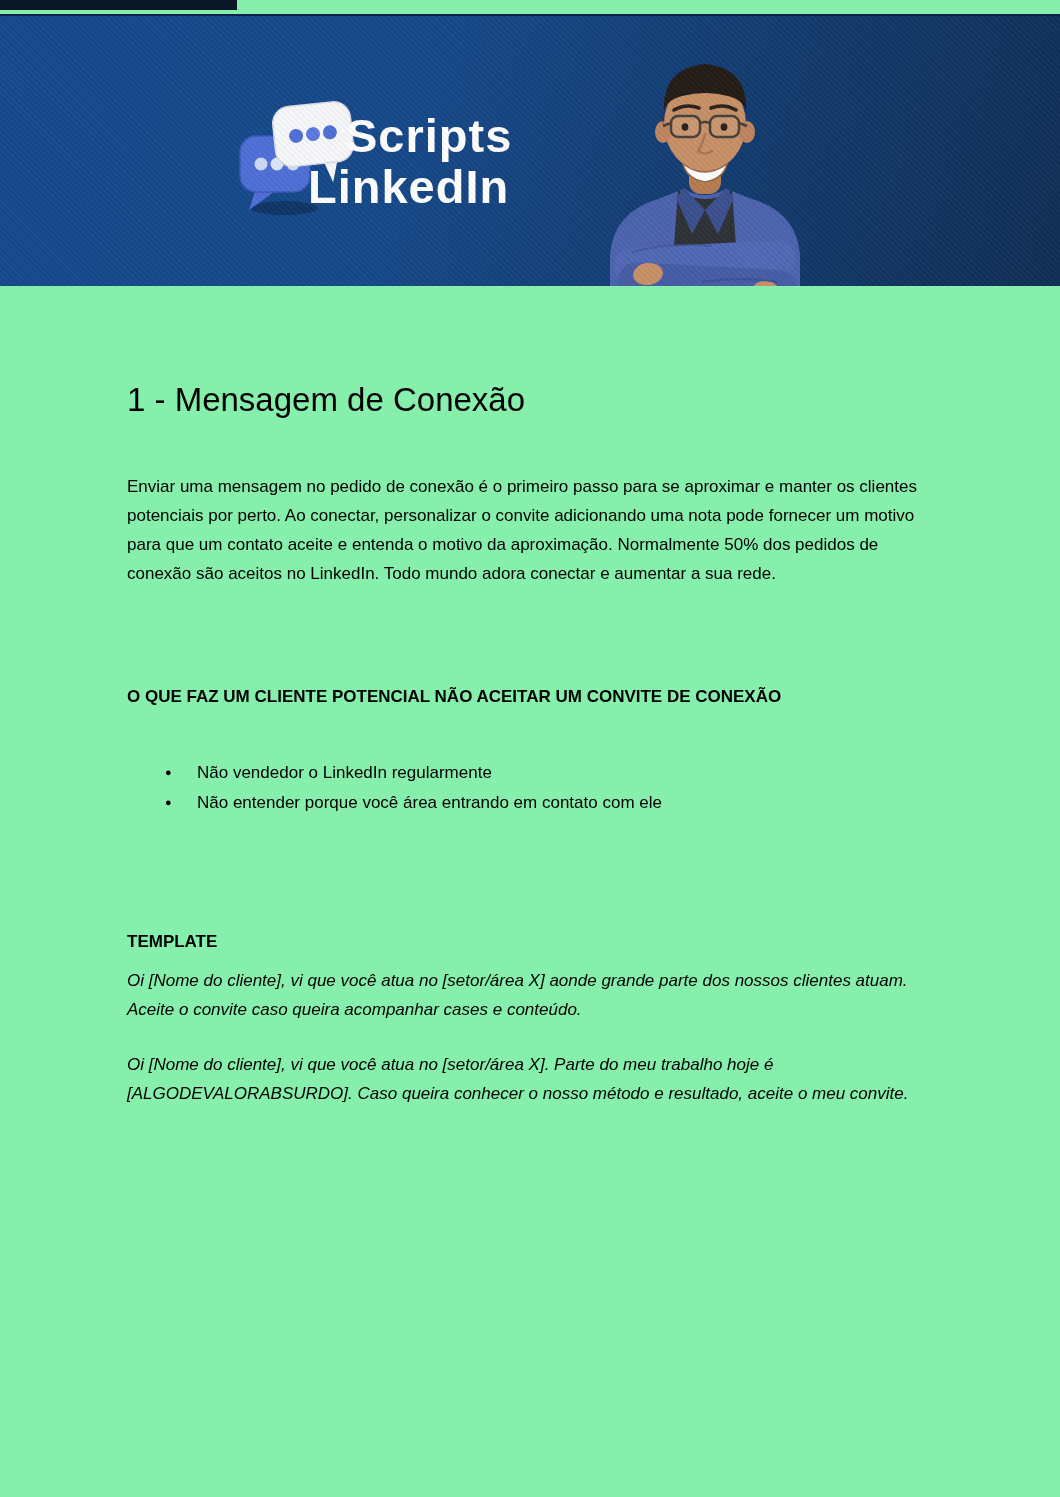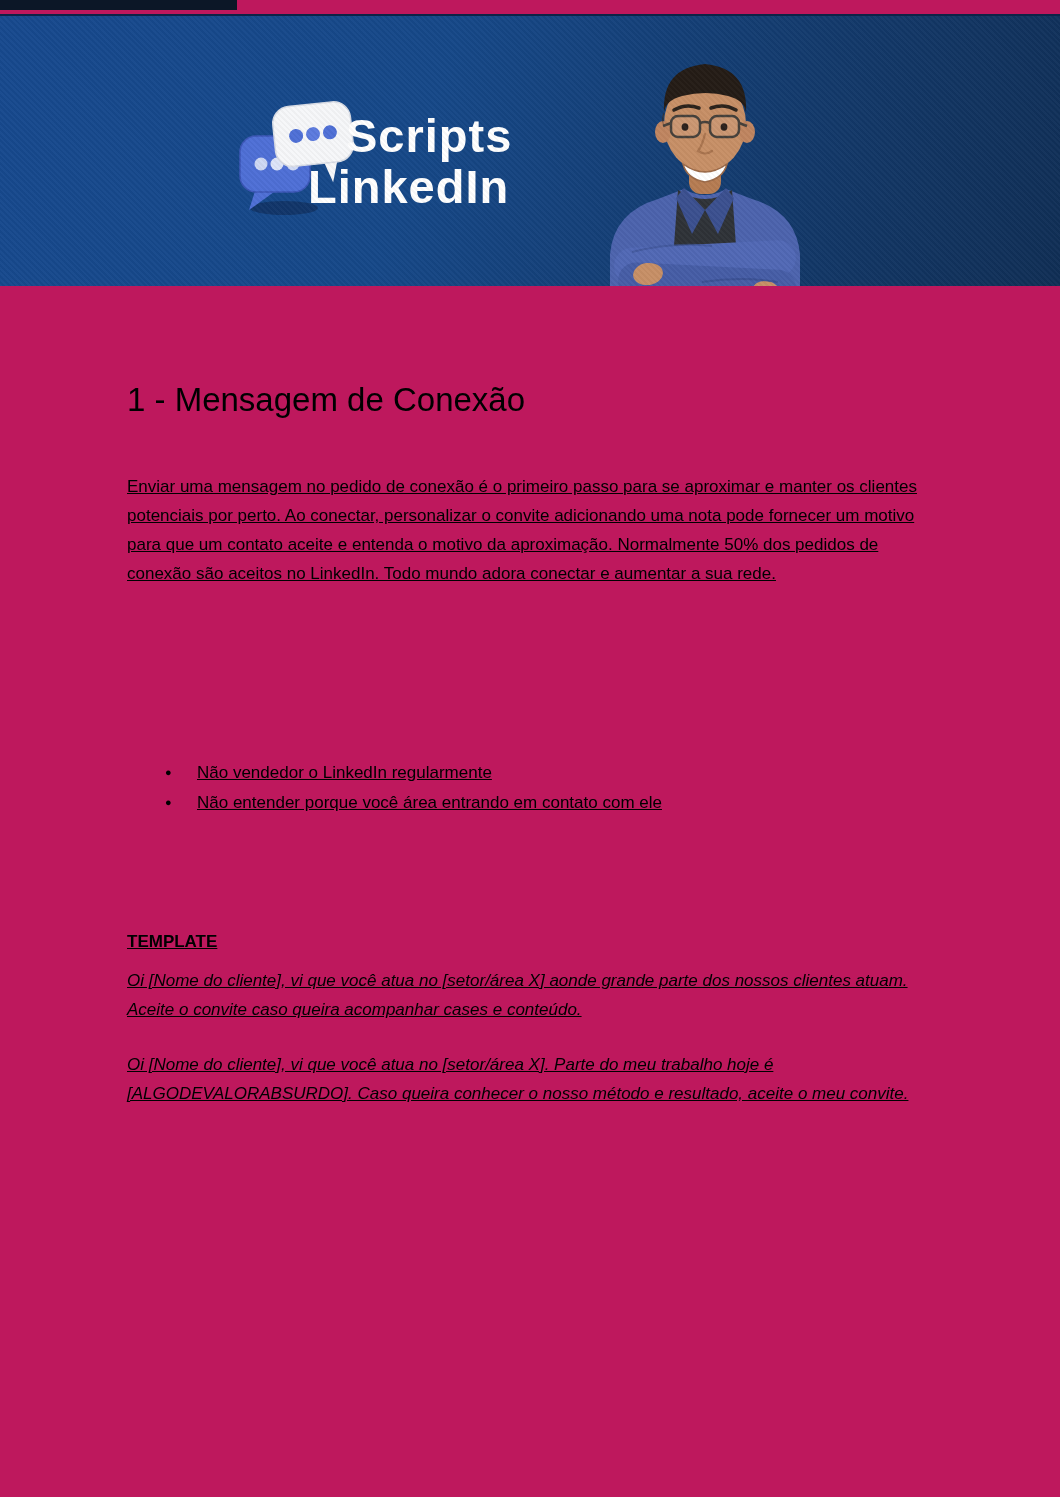--- a/index.html
+++ b/index.html
@@ -1,20 +1,20 @@
 <!DOCTYPE html>
 <html lang="pt"><head>
 <meta charset="utf-8">
 <style>
   * { margin:0; padding:0; box-sizing:border-box; }
   html,body { background:#ffffff; }
   body { font-family:"Liberation Sans", sans-serif; }
   .page {
     position:relative; width:1060px; height:1497px;
-    background:#be185d; overflow:hidden; margin:0 auto;
+    background:#86efac; overflow:hidden; margin:0 auto;
   }
 
   
   .top-bar {
     position:absolute; left:0; top:0; width:237px; height:10px;
     background:#0c1727;
   }
   .banner {
     position:absolute; left:0; top:14px; width:1060px; height:272px;
     background:linear-gradient(110deg,#17498e 0%,#164888 40%,#133a6c 72%,#102e55 100%);
@@ -37,21 +37,21 @@
   }
   .photo { position:absolute; left:552px; top:22px; width:306px; height:264px; }
 
   
   .doc-title {
     position:absolute; left:127px; top:380px; width:810px;
     font-size:33px; font-weight:400; color:#000; line-height:1.2;
   }
   .para, .bullets, .subheading, .italic-para {
     position:absolute; left:127px; width:810px;
-    font-size:17px; line-height:29px; color:#000;text-decoration:underline;
+    font-size:17px; line-height:29px; color:#000;
   }
   .para { top:472px; }
   .subheading { font-weight:bold; }
   .subheading.s1 { top:682px; max-width:780px; }
   .bullets { top:758px; list-style:none; }
   .bullets li { position:relative; padding-left:70px; line-height:29.5px; }
   .bullets li::before {
     content:"●"; position:absolute; left:38px; top:0;
     font-size:11px; line-height:29.5px; color:#000;
   }
@@ -137,20 +137,21 @@
         <path d="M80 214 Q120 204 160 208" stroke="#3c5292" stroke-width="2" fill="none" opacity="0.6"></path>
         <path d="M150 244 Q190 238 226 244" stroke="#34498a" stroke-width="2" fill="none" opacity="0.6"></path>
       </g>
     </svg>
   </div>
 
   <h1 class="doc-title">1 - Mensagem de Conexão</h1>
 
   <p class="para">Enviar uma mensagem no pedido de conexão é o primeiro passo para se aproximar e manter os clientes potenciais por perto. Ao conectar, personalizar o convite adicionando uma nota pode fornecer um motivo para que um contato aceite e entenda o motivo da aproximação. Normalmente 50% dos pedidos de conexão são aceitos no LinkedIn. Todo mundo adora conectar e aumentar a sua rede.</p>
 
+  <h2 class="subheading s1">O QUE FAZ UM CLIENTE POTENCIAL NÃO ACEITAR UM CONVITE DE CONEXÃO</h2>
 
   <ul class="bullets">
     <li>Não vendedor o LinkedIn regularmente</li>
     <li>Não entender porque você área entrando em contato com ele</li>
   </ul>
 
   <h2 class="subheading s2">TEMPLATE</h2>
 
   <p class="italic-para t1">Oi [Nome do cliente], vi que você atua no [setor/área X] aonde grande parte dos nossos clientes atuam. Aceite o convite caso queira acompanhar cases e conteúdo.</p>
 

